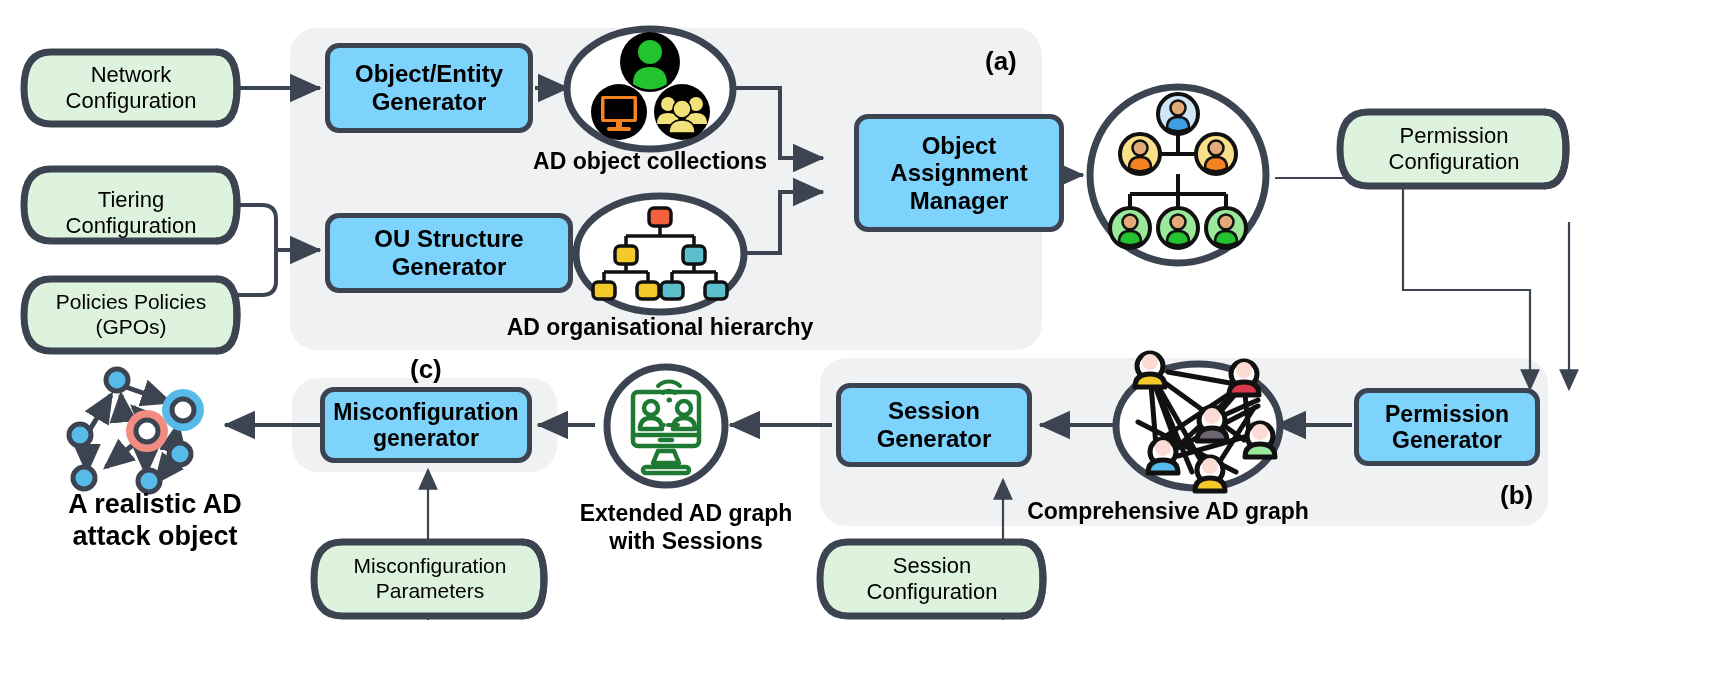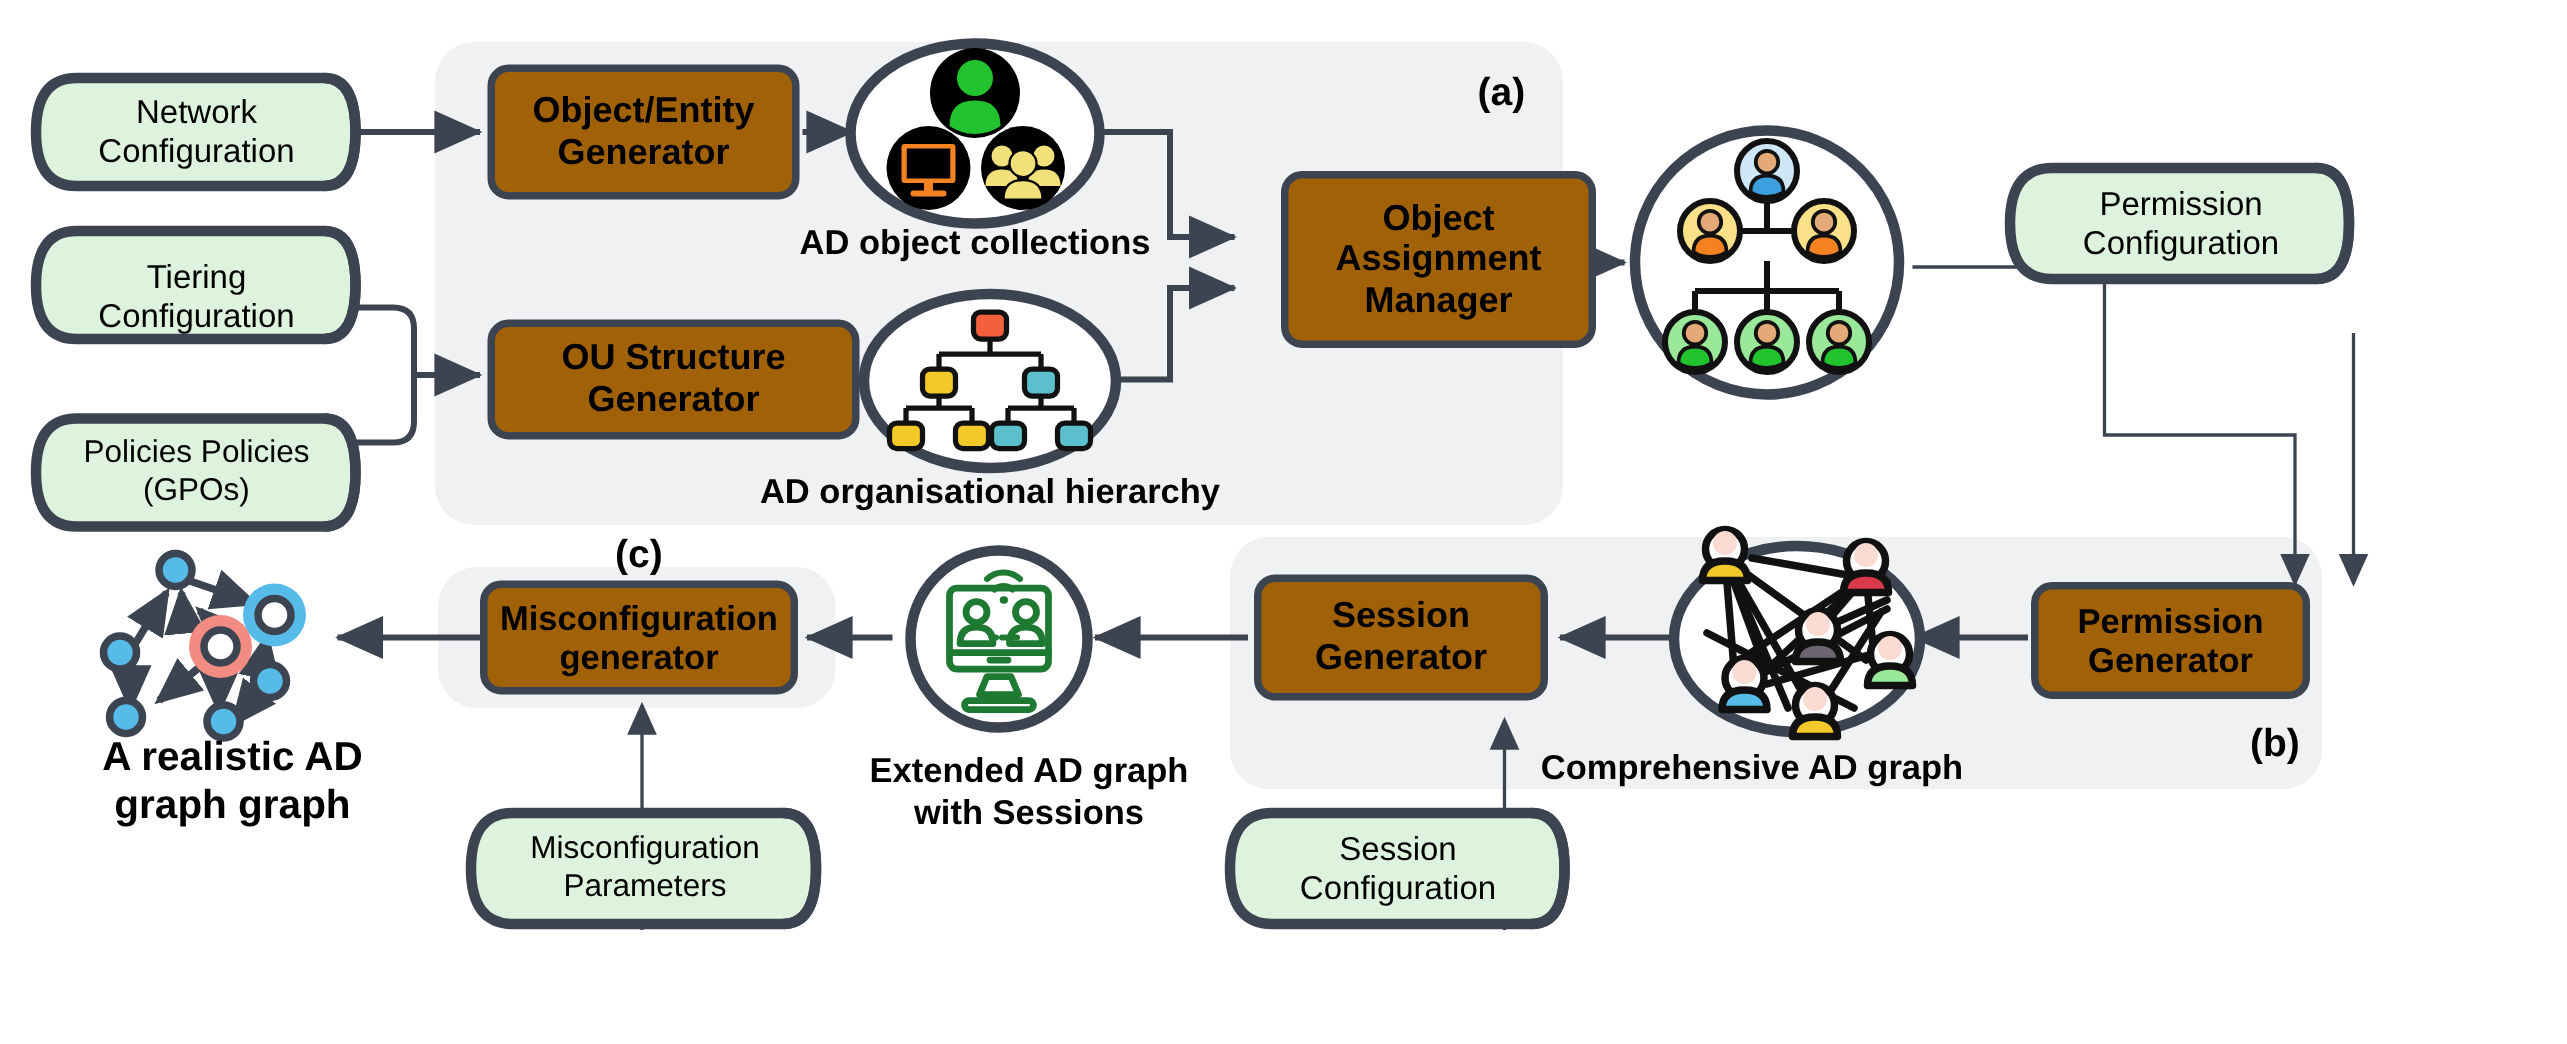--- a/index.html
+++ b/index.html
@@ -3,21 +3,21 @@
 <meta charset="utf-8">
 <style>
   html,body{margin:0;padding:0;background:#ffffff;}
   body{width:1711px;height:696px;position:relative;overflow:hidden;
        font-family:"Liberation Sans","DejaVu Sans",sans-serif;}
   .stage{position:absolute;inset:0;}
   svg.layer{position:absolute;left:0;top:0;width:1711px;height:696px;overflow:visible;}
   .panel{position:absolute;background:#eff1f3;border-radius:26px;}
   .node{position:absolute;box-sizing:border-box;display:flex;align-items:center;
         justify-content:center;text-align:center;}
-  .procbox{background:#a16207;border:5px solid #3d4451;border-radius:14px;
+  .procbox{background:#7dd3fc;border:5px solid #3d4451;border-radius:14px;
            font-weight:bold;color:#000;line-height:1.15;}
   .dbshape{position:absolute;}
   .dbshape .lbl{position:absolute;left:0;top:0;width:100%;height:100%;
      display:flex;align-items:center;justify-content:center;text-align:center;
      color:#000;line-height:1.18;pointer-events:none;}
   .cap{position:absolute;text-align:center;color:#000;line-height:1.2;font-weight:bold;}
   .panellabel{position:absolute;font-weight:bold;color:#000;}
   .redcap{position:absolute;text-align:center;color:#000000;font-weight:bold;line-height:1.2;}
   .ellipseWrap{position:absolute;}
 </style>
@@ -84,21 +84,21 @@
       <path d="M196,4 q21,0 21,36 q0,36 -21,36" fill="none" stroke="#3d4451" stroke-width="7"></path>
     </svg>
     <div class="lbl" style="font-size:22px;padding-right:24px;">
       <span>
         <span>Network</span><br>
         <span>Configuration</span>
       </span>
     </div>
   </div>
 
-  <div class="dbshape" style="left:20px;top:150px;width:222px;height:96px;">
+  <div class="dbshape" style="left:20px;top:165px;width:222px;height:96px;">
     <svg width="222" height="80" viewBox="0 0 222 80">
       <path d="M31,4 H196 q21,0 21,36 q0,36 -21,36 H31 q-27,0 -27,-36 q0,-36 27,-36 Z" fill="#ddf3dd" stroke="#3d4451" stroke-width="7" stroke-linejoin="round"></path>
       <path d="M196,4 q21,0 21,36 q0,36 -21,36" fill="none" stroke="#3d4451" stroke-width="7"></path>
     </svg>
     <div class="lbl" style="font-size:22px;padding-right:24px;">
       <span>
         <span>Tiering</span><br>
         <span>Configuration</span>
       </span>
     </div>
@@ -405,21 +405,21 @@
         <circle cx="59" cy="25" r="11" fill="#56bbe8" stroke="#3d4451" stroke-width="5"></circle>
         <circle cx="22" cy="80" r="11" fill="#56bbe8" stroke="#3d4451" stroke-width="5"></circle>
         <circle cx="26" cy="123" r="11" fill="#56bbe8" stroke="#3d4451" stroke-width="5"></circle>
         <circle cx="91" cy="126" r="11" fill="#56bbe8" stroke="#3d4451" stroke-width="5"></circle>
         <circle cx="122" cy="99" r="11" fill="#56bbe8" stroke="#3d4451" stroke-width="5"></circle>
       </g>
     </svg>
   </div>
   <div class="redcap" style="left:25px;top:488px;width:260px;font-size:27px;">
     <span>A realistic AD</span><br>
-    <span>graph graph</span>
+    <span>attack object</span>
   </div>
 
   <div class="panellabel" style="left:985px;top:46px;font-size:26px;">
     <span>(a)</span>
   </div>
   <div class="panellabel" style="left:1500px;top:480px;font-size:26px;">
     <span>(b)</span>
   </div>
   <div class="panellabel" style="left:410px;top:354px;font-size:26px;">
     <span>(c)</span>

